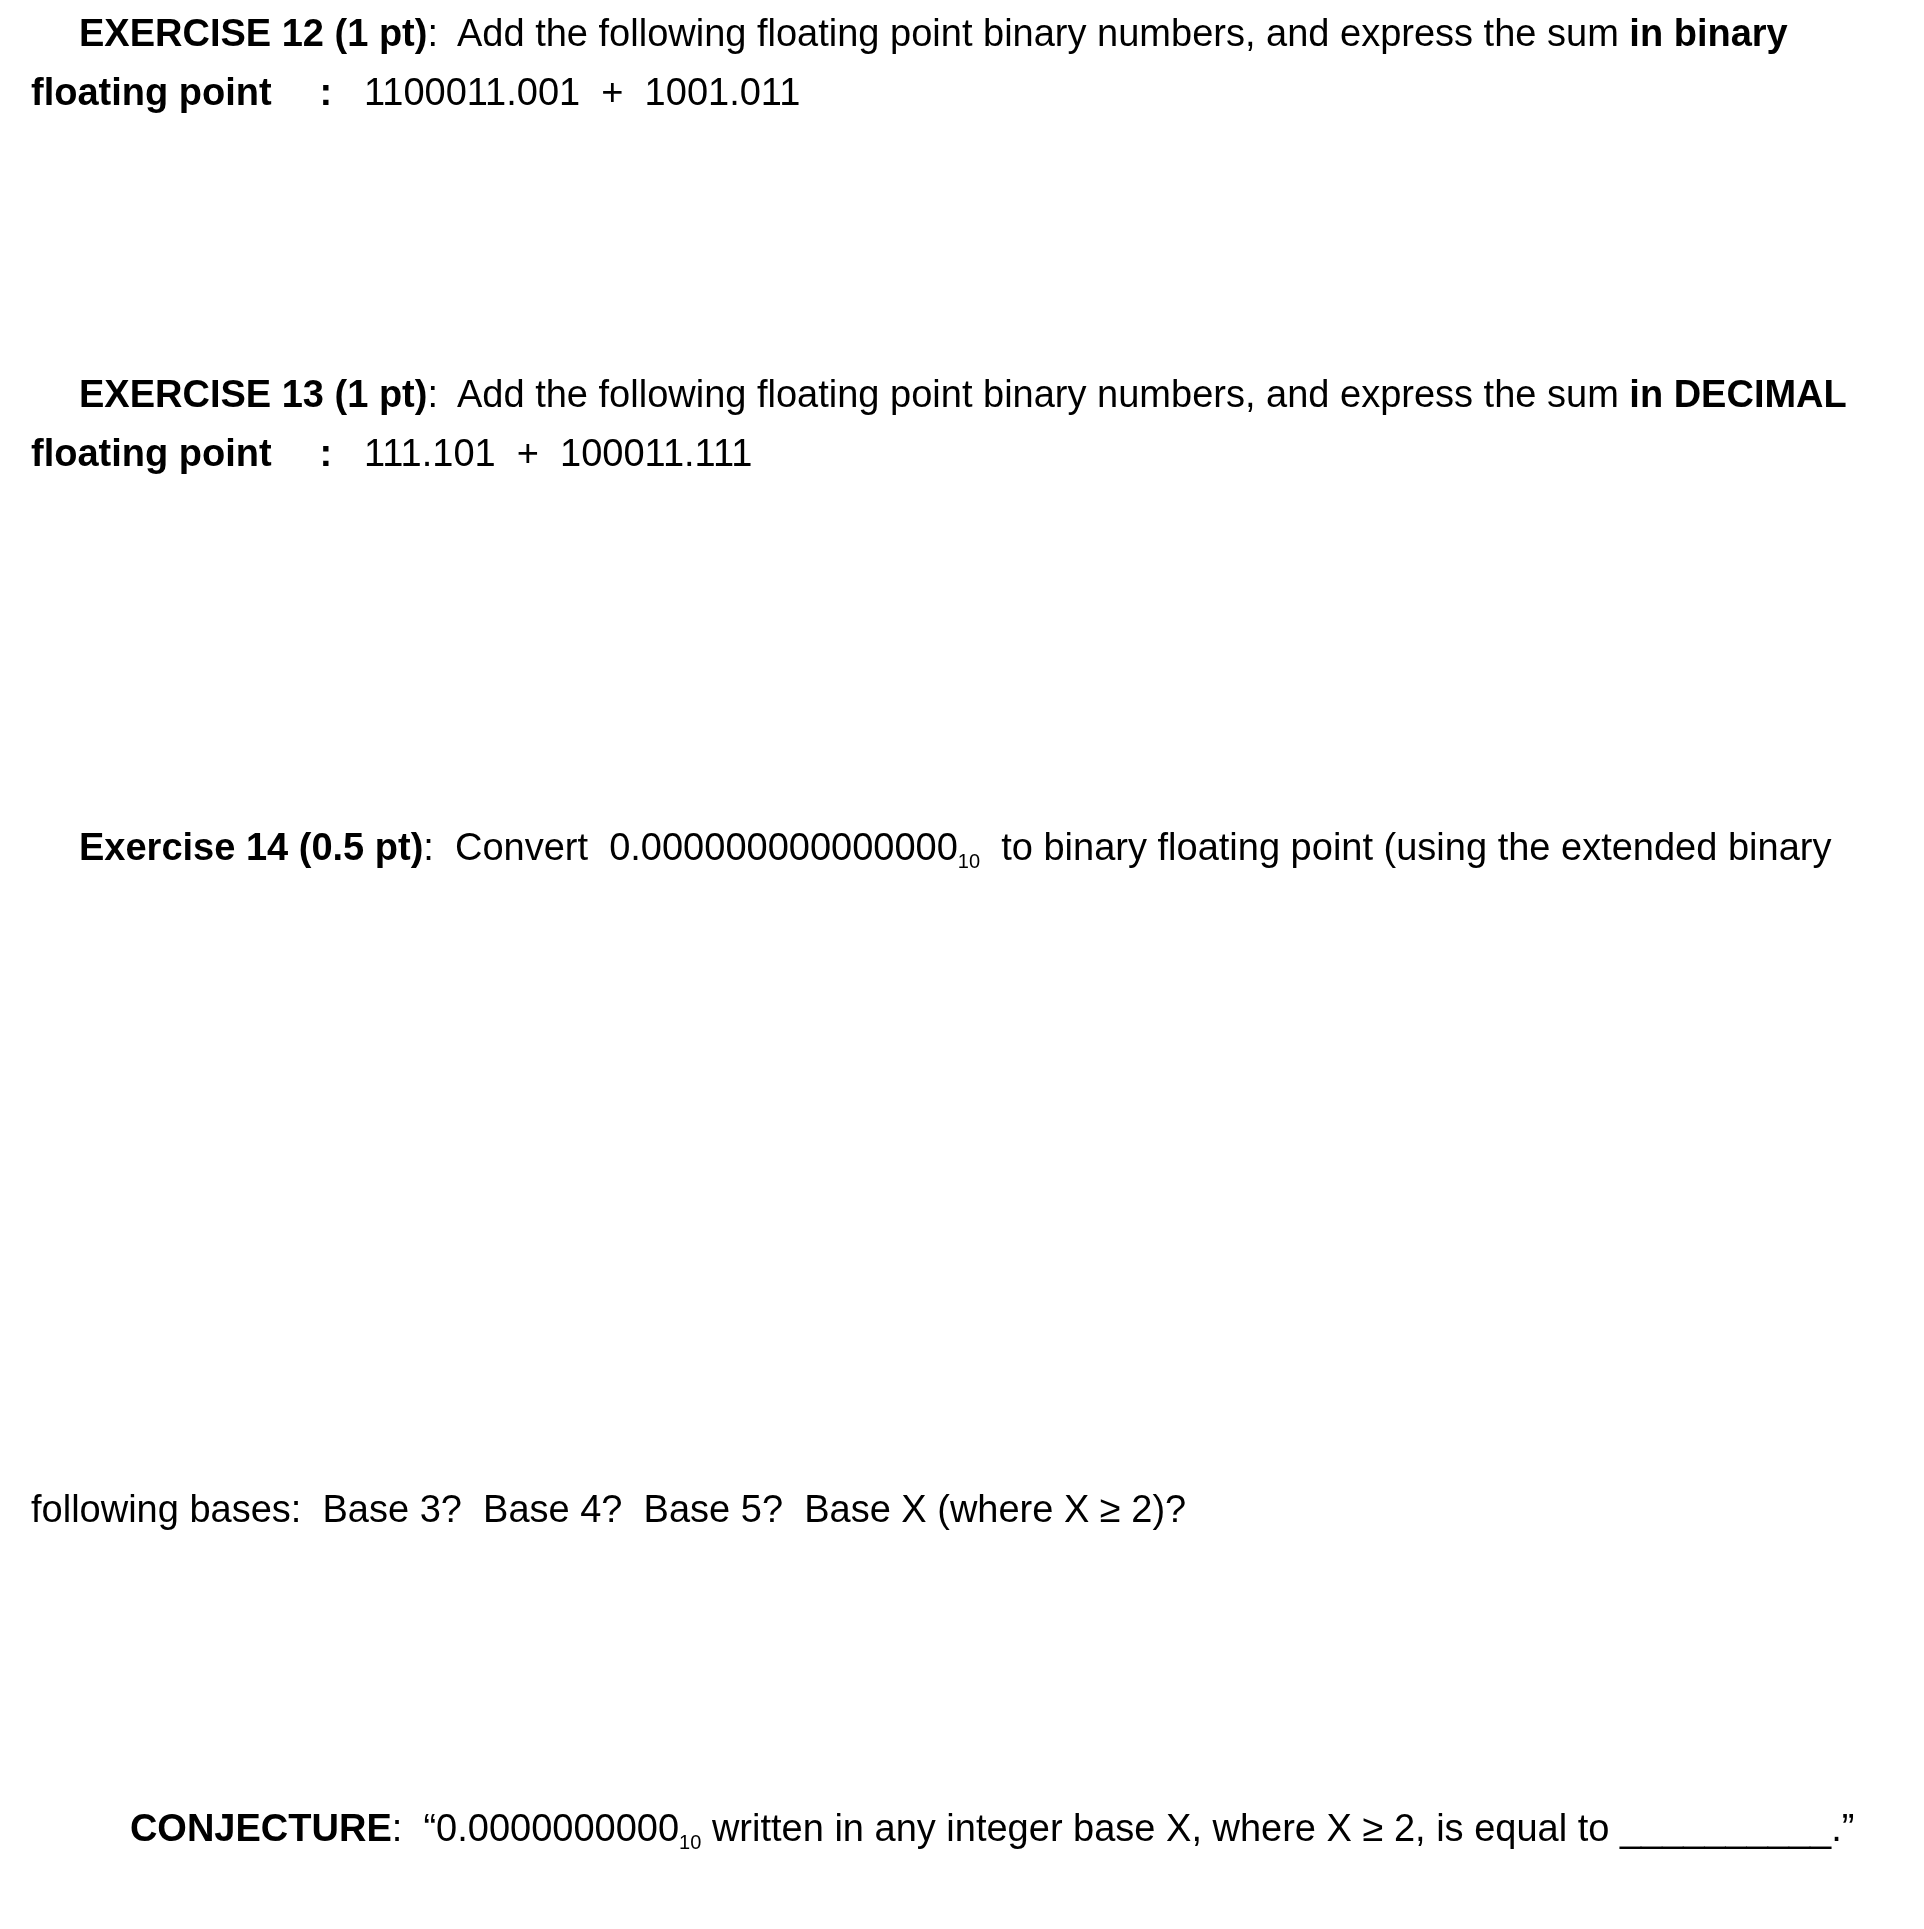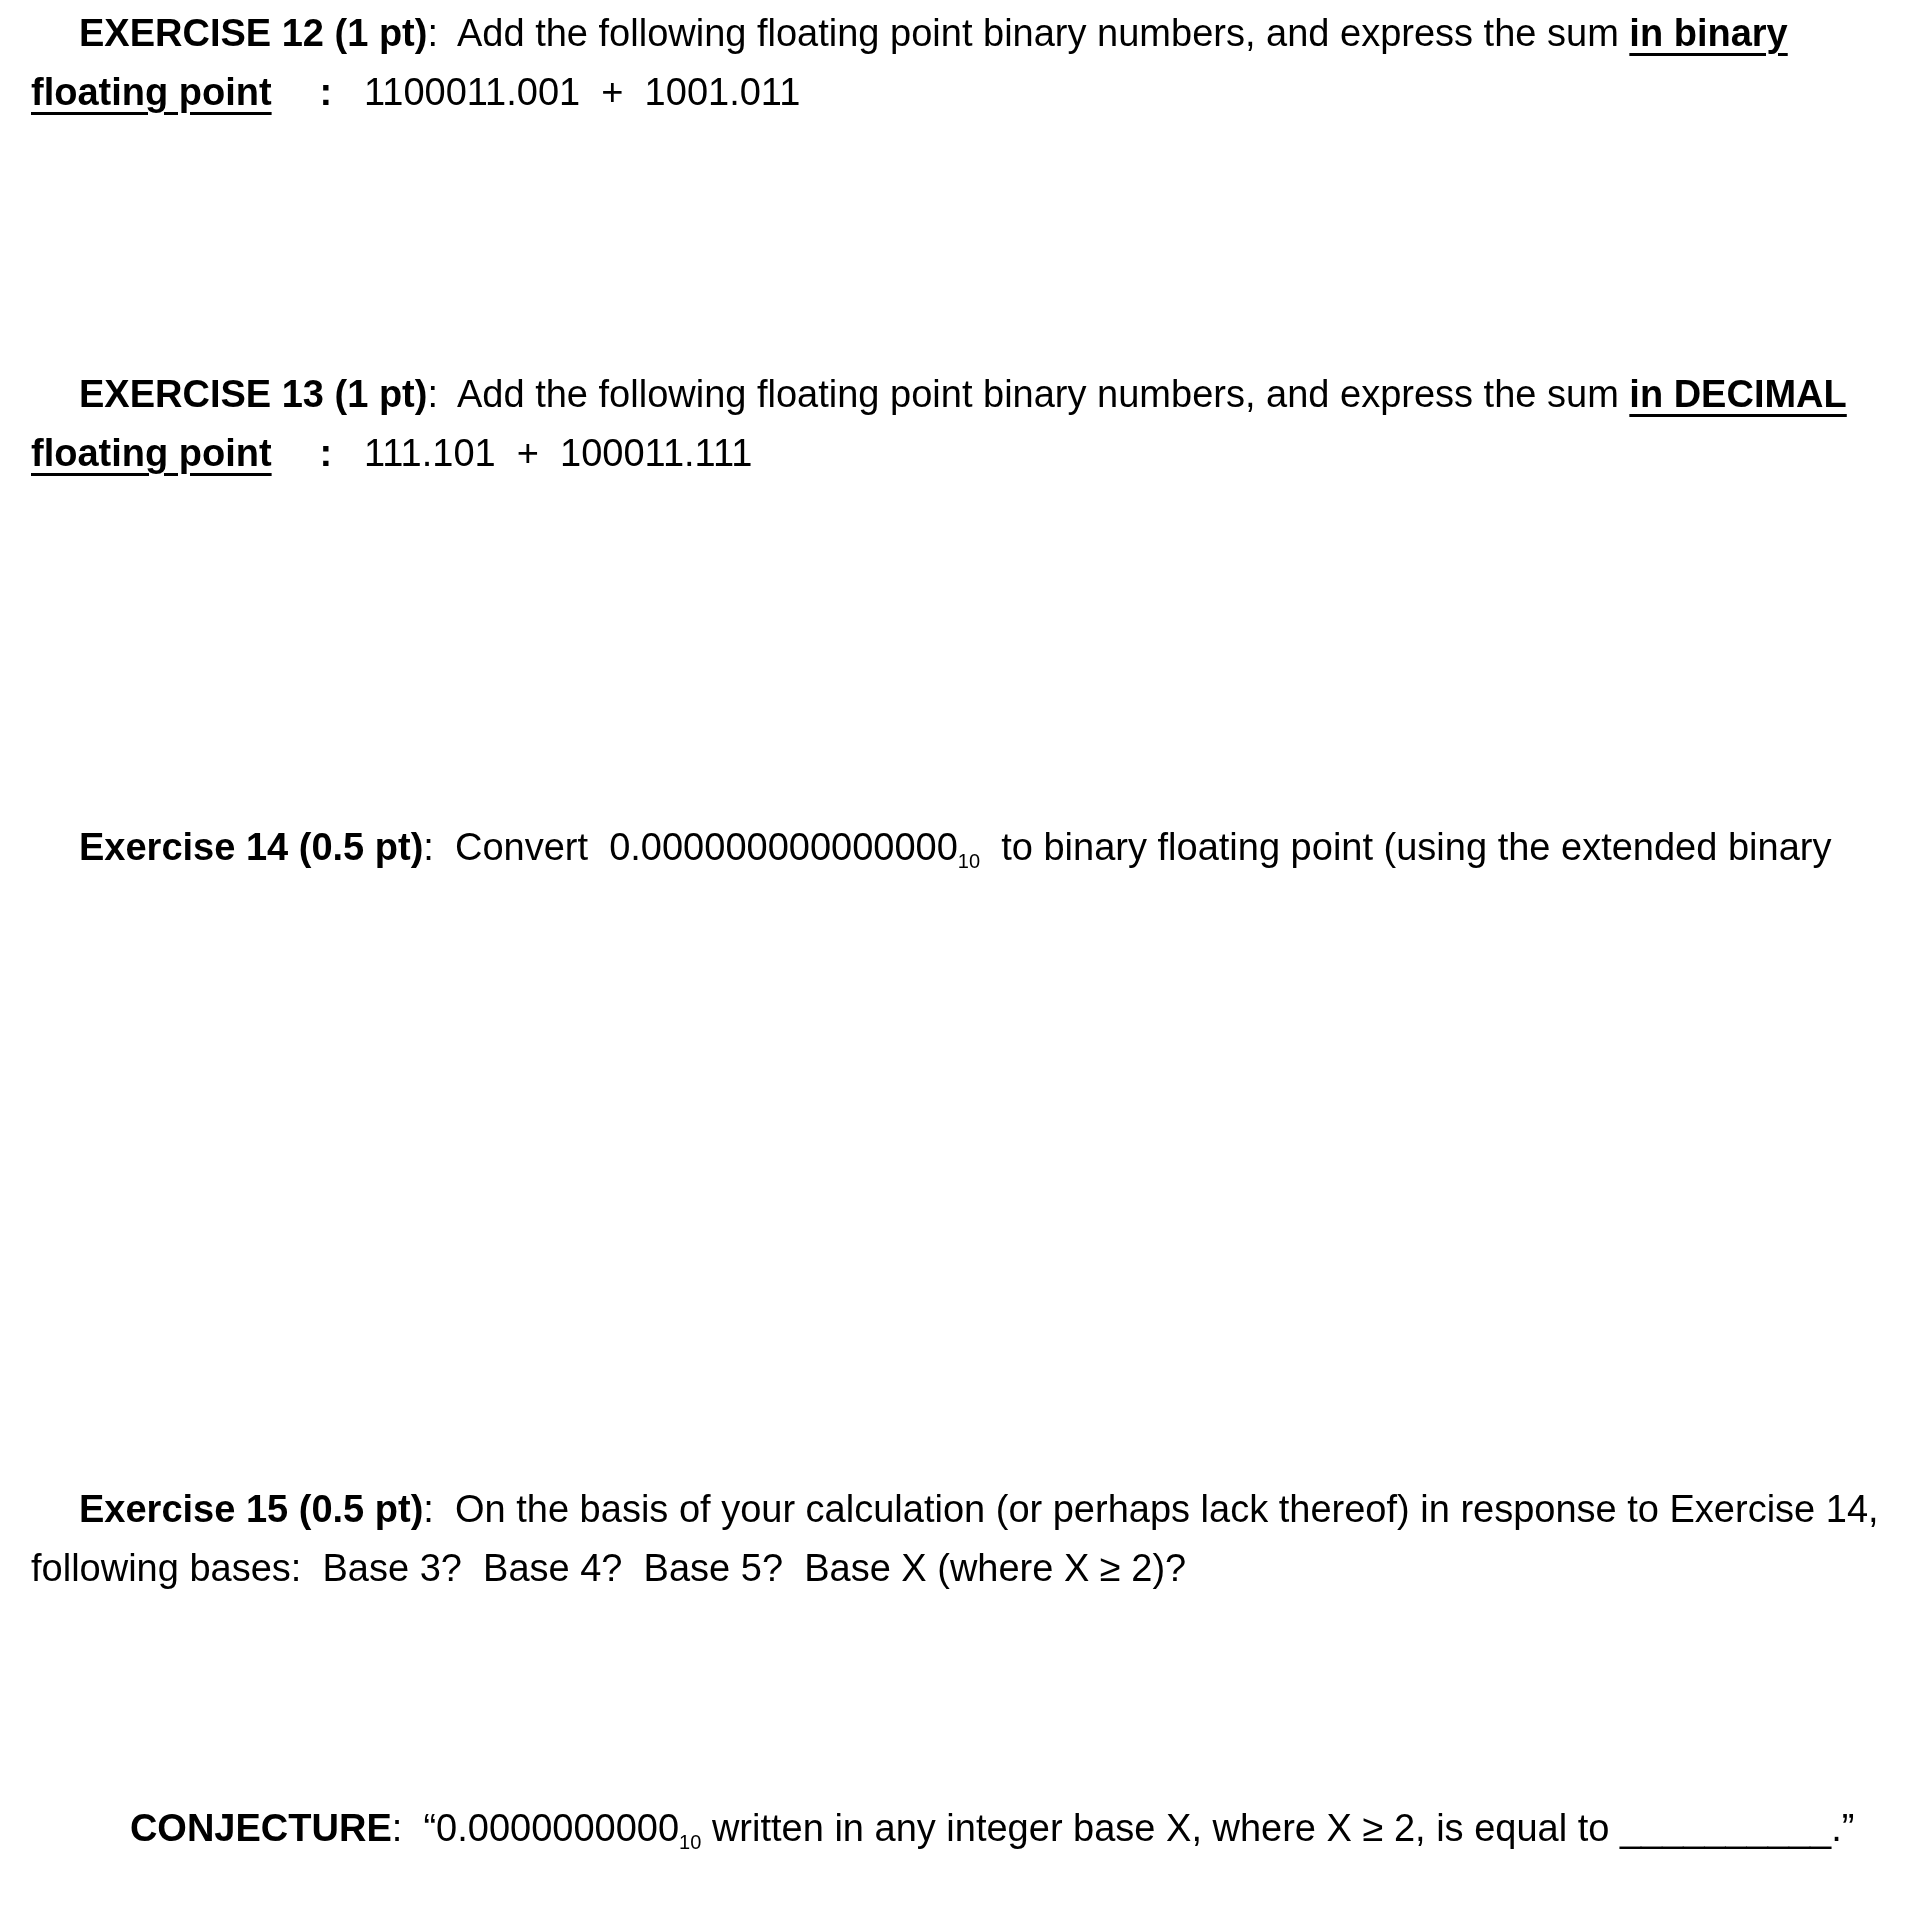--- a/index.html
+++ b/index.html
@@ -21,21 +21,20 @@
   }
   .line {
     white-space: pre;
     font-size: 38px;
     line-height: 59px;
     letter-spacing: 0px;
   }
   .b { font-weight: 700; margin-left: 48px; }
   .bu {
     font-weight: 700;
-    text-decoration: underline;
     text-decoration-thickness: 2.8px;
     text-underline-offset: 6.5px;
   }
   sub.num {
     font-size: 20px;
     line-height: 0;
     vertical-align: -8.4px;
   }
 </style>
 </head>
@@ -49,20 +48,19 @@
 <div class="para" style="top: 365px;">
   <div class="line"><span class="b">EXERCISE 13 (1 pt)</span><span>:  Add the following floating point binary numbers, and express the sum </span><span class="bu">in DECIMAL</span></div>
   <div class="line"><span class="bu">floating point</span><span class="b">:</span><span>   111.101  +  100011.111</span></div>
 </div>
 
 <div class="para" style="top: 818px;">
   <div class="line"><span class="b">Exercise 14 (0.5 pt)</span><span>:  Convert  0.000000000000000</span><sub class="num">10</sub><span>  to binary floating point (using the extended binary</span></div>
 </div>
 
 <div class="para" style="top: 1480px;">
-  <div class="line"><span class="b">Exercise 15 (0.5 pt)</span><span>:  On the basis of your calculation (or perhaps lack thereof) in response to Exercise 14,</span></div>
   <div class="line"><span>following bases:  Base 3?  Base 4?  Base 5?  Base X (where X ≥ 2)?</span></div>
 </div>
 
 <div class="para" style="top: 1799px; text-align: center;">
   <div class="line"><span class="b">CONJECTURE</span><span>:  “0.0000000000</span><sub class="num">10</sub><span> written in any integer base X, where X ≥ 2, is equal to __________.”</span></div>
 </div>
 
 
 </body></html>

